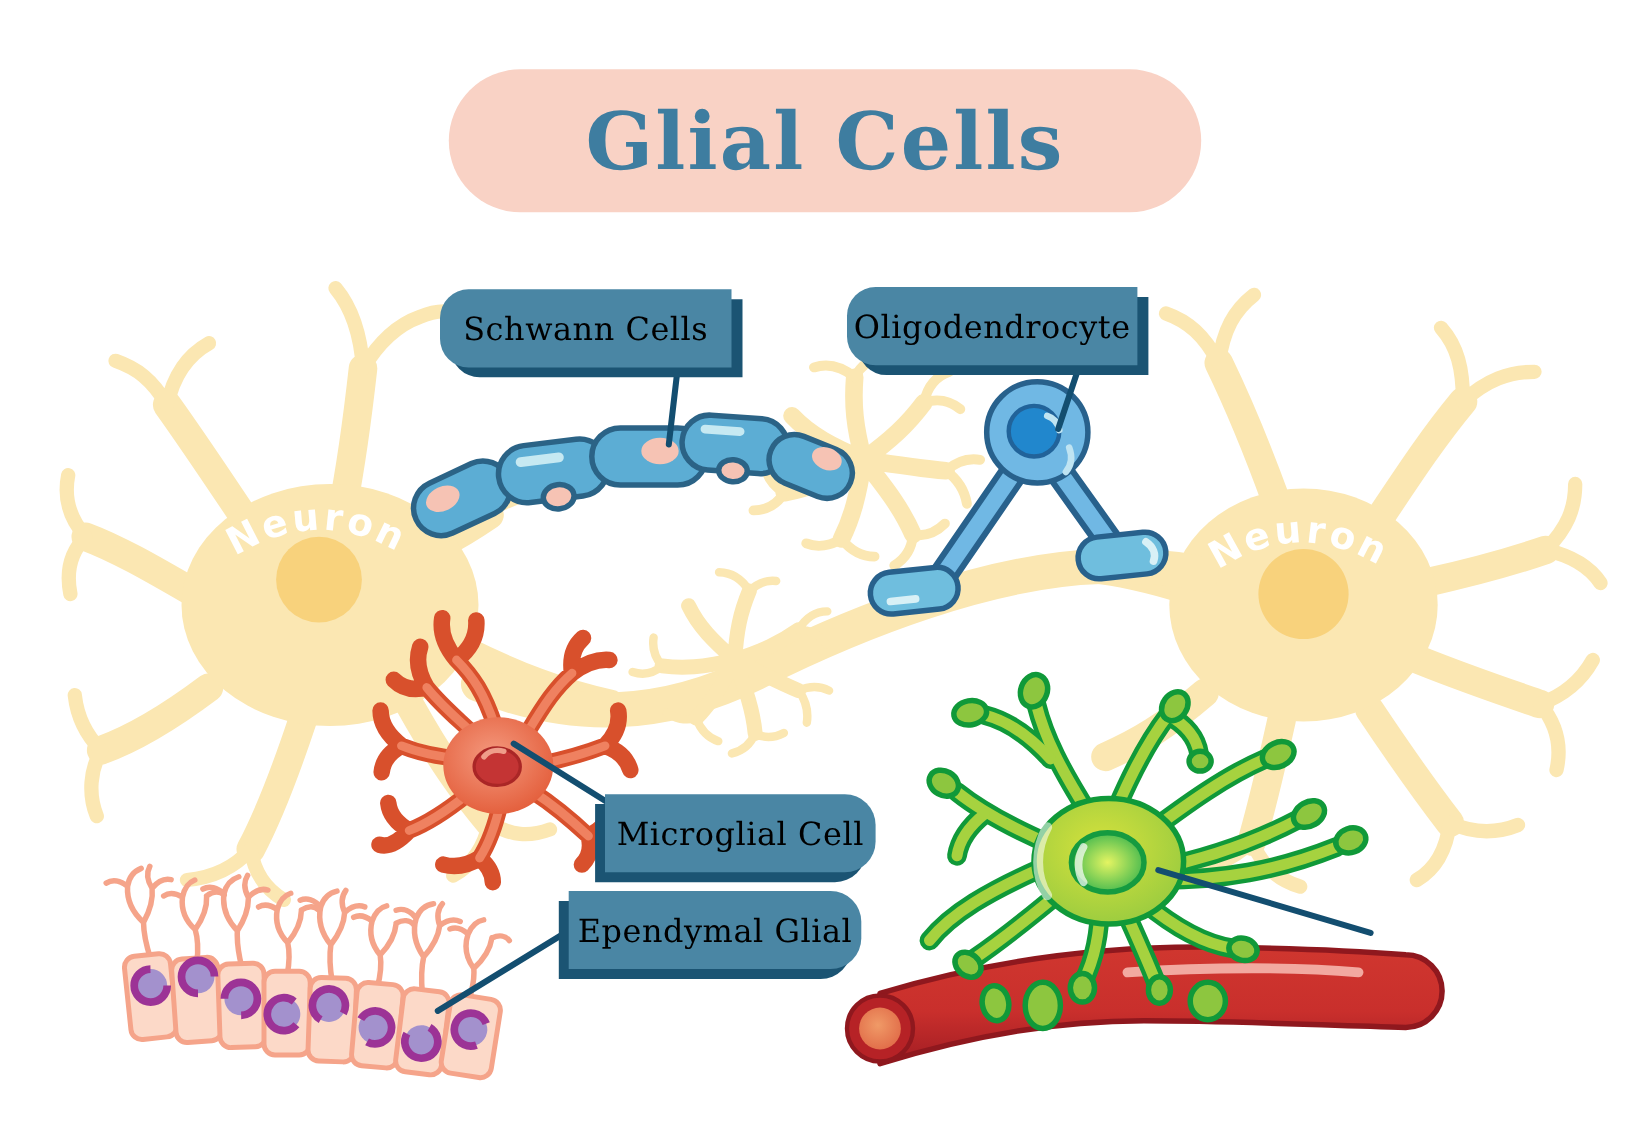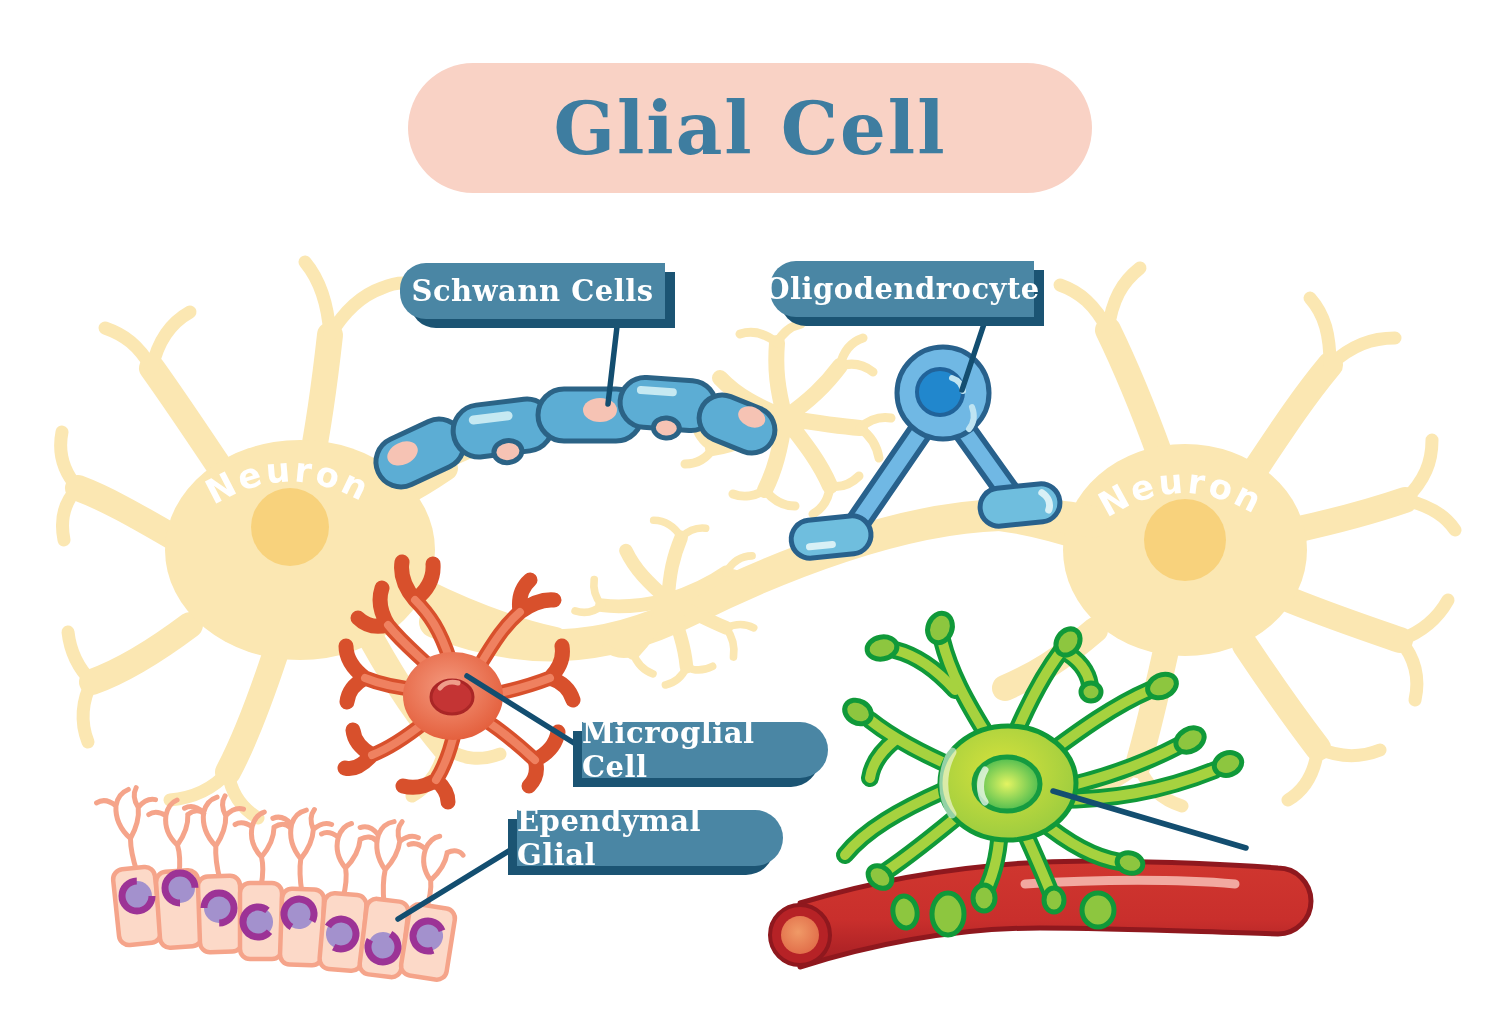--- a/index.html
+++ b/index.html
@@ -4,27 +4,27 @@
 <style>
   html,body{margin:0;padding:0;background:#fff;}
   #stage{position:relative;width:1500px;height:1029px;background:#ffffff;overflow:hidden;
          font-family:"DejaVu Serif","Liberation Serif",serif;}
   #art{position:absolute;left:0;top:0;}
   
   .title-pill{position:absolute;left:408px;top:63px;width:684px;height:130px;border-radius:65px;
     background:#f9d2c5;display:flex;align-items:center;justify-content:center;}
   .title-pill span{font-weight:bold;font-size:72px;letter-spacing:2px;color:#3e7da0;}
   
-  .lbl{position:absolute;height:56px;background:#4a86a4;color:#ffffff;display:flex;
-       align-items:center;justify-content:center;font-weight:bold;font-size:29px;letter-spacing:.5px;}
+  .lbl{position:absolute;height:71px;background:#4a86a4;color:#000000;display:flex;
+       align-items:center;justify-content:center;font-weight:normal;font-size:29px;letter-spacing:.5px;}
   .lbl.round-left {border-radius:26px 0 0 26px;box-shadow:10px 9px 0 #1b5473;}
   .lbl.round-right{border-radius:0 28px 28px 0;box-shadow:-9px 9px 0 #1b5473;}
   #lbl-schwann  {left:400px;top:263px;width:265px;}
   #lbl-oligo    {left:770px;top:261px;width:264px;text-align:right;}
-  #lbl-microglia{left:582px;top:722px;width:246px;}
+  #lbl-microglia{left:550px;top:722px;width:246px;}
   #lbl-ependymal{left:517px;top:810px;width:266px;}
   #lbl-astrocyte{left:1246px;top:815px;width:180px;}
   
   .yel1{stroke:#fbe7b2;stroke-width:26;fill:none;stroke-linecap:round;}
   .yel2{stroke:#fbe7b2;stroke-width:13;fill:none;stroke-linecap:round;}
   .ty1 {stroke:#fbe7b2;stroke-width:16;fill:none;stroke-linecap:round;}
   .ty2 {stroke:#fbe7b2;stroke-width:9; fill:none;stroke-linecap:round;}
   .axon{stroke:#fbe7b2;stroke-width:32;fill:none;stroke-linecap:round;}
   .band{stroke:#fbe7b2;stroke-width:24;fill:none;stroke-linecap:round;}
   .neuron-label{font-family:"DejaVu Sans","Liberation Sans",sans-serif;font-weight:bold;
@@ -290,21 +290,21 @@
   </text>
 
   <line class="leader" x1="618" y1="318" x2="608" y2="404"></line>
   <line class="leader" x1="988" y1="312" x2="962" y2="390"></line>
   <line class="leader" x1="467" y1="676" x2="582" y2="748"></line>
   <line class="leader" x1="398" y1="919" x2="517" y2="846"></line>
   <line class="leader" x1="1053" y1="791" x2="1246" y2="848"></line>
 </svg>
 
   <div class="title-pill">
-    <span>Glial Cell</span>
+    <span>Glial Cells</span>
   </div>
   <div class="lbl round-left" id="lbl-schwann">
       <span>Schwann Cells</span>
     </div>
   <div class="lbl round-left" id="lbl-oligo">
       <span>Oligodendrocyte</span>
     </div>
   <div class="lbl round-right" id="lbl-microglia">
       <span>Microglial Cell</span>
     </div>

